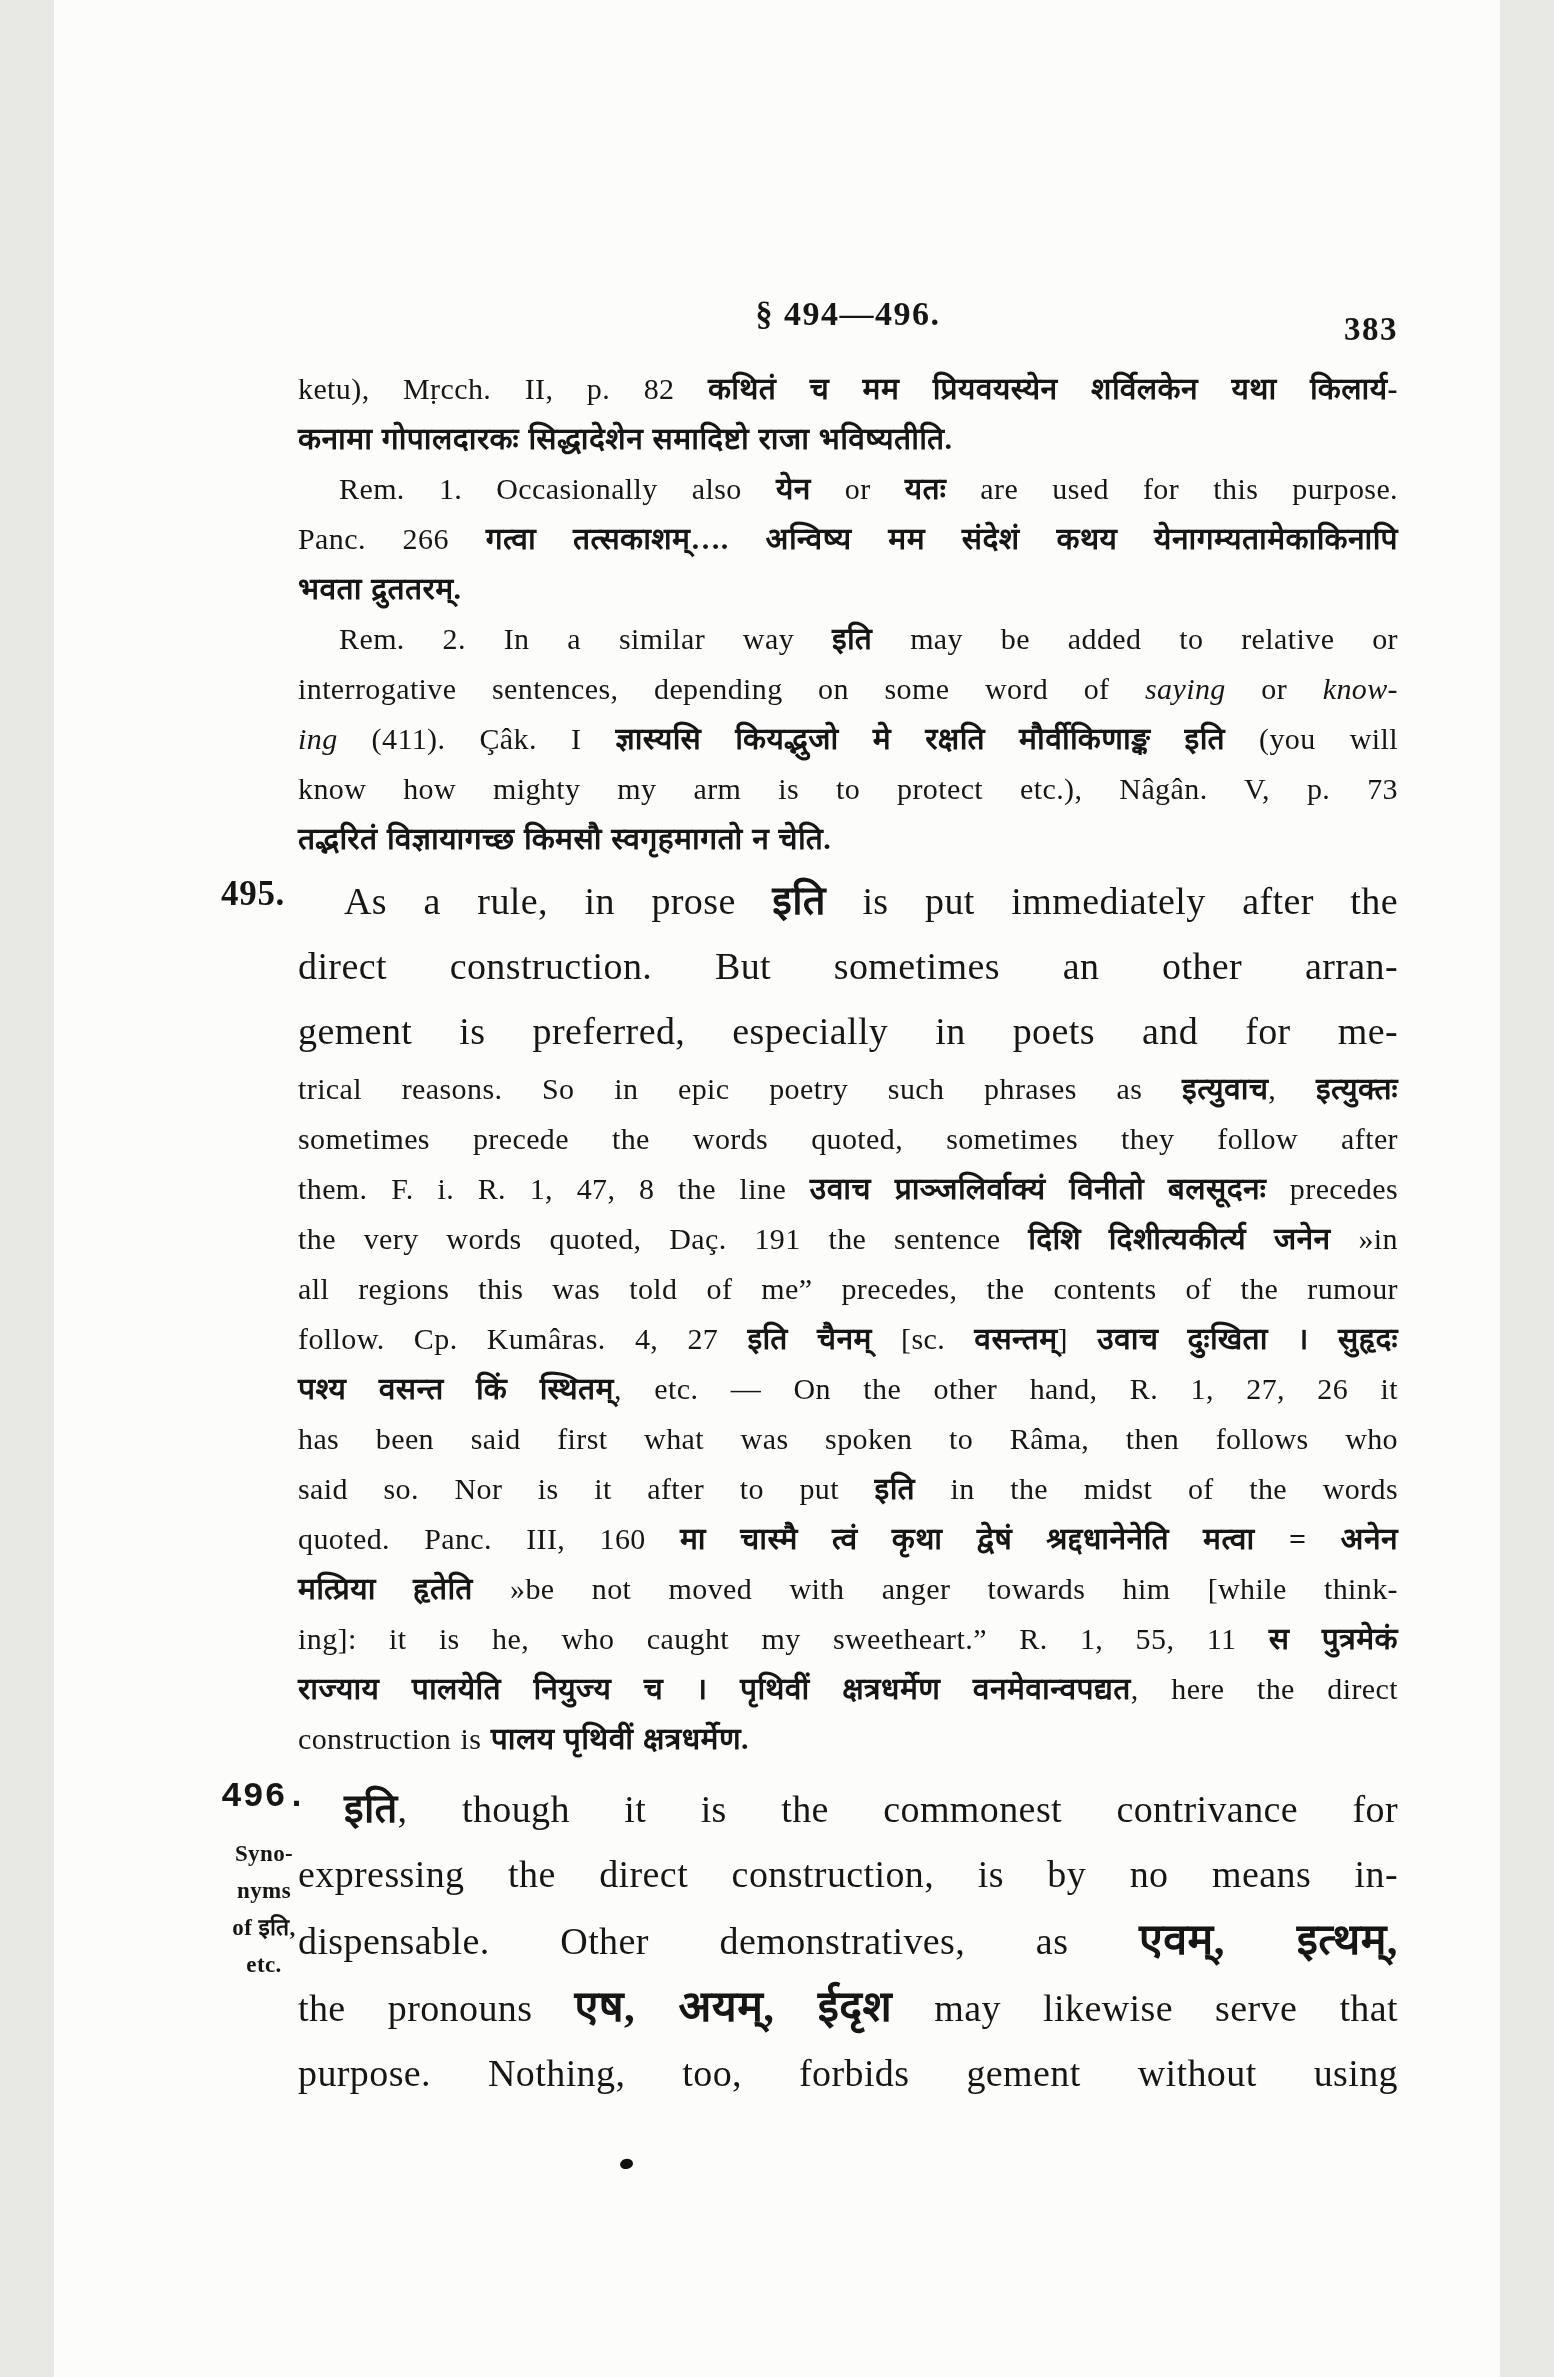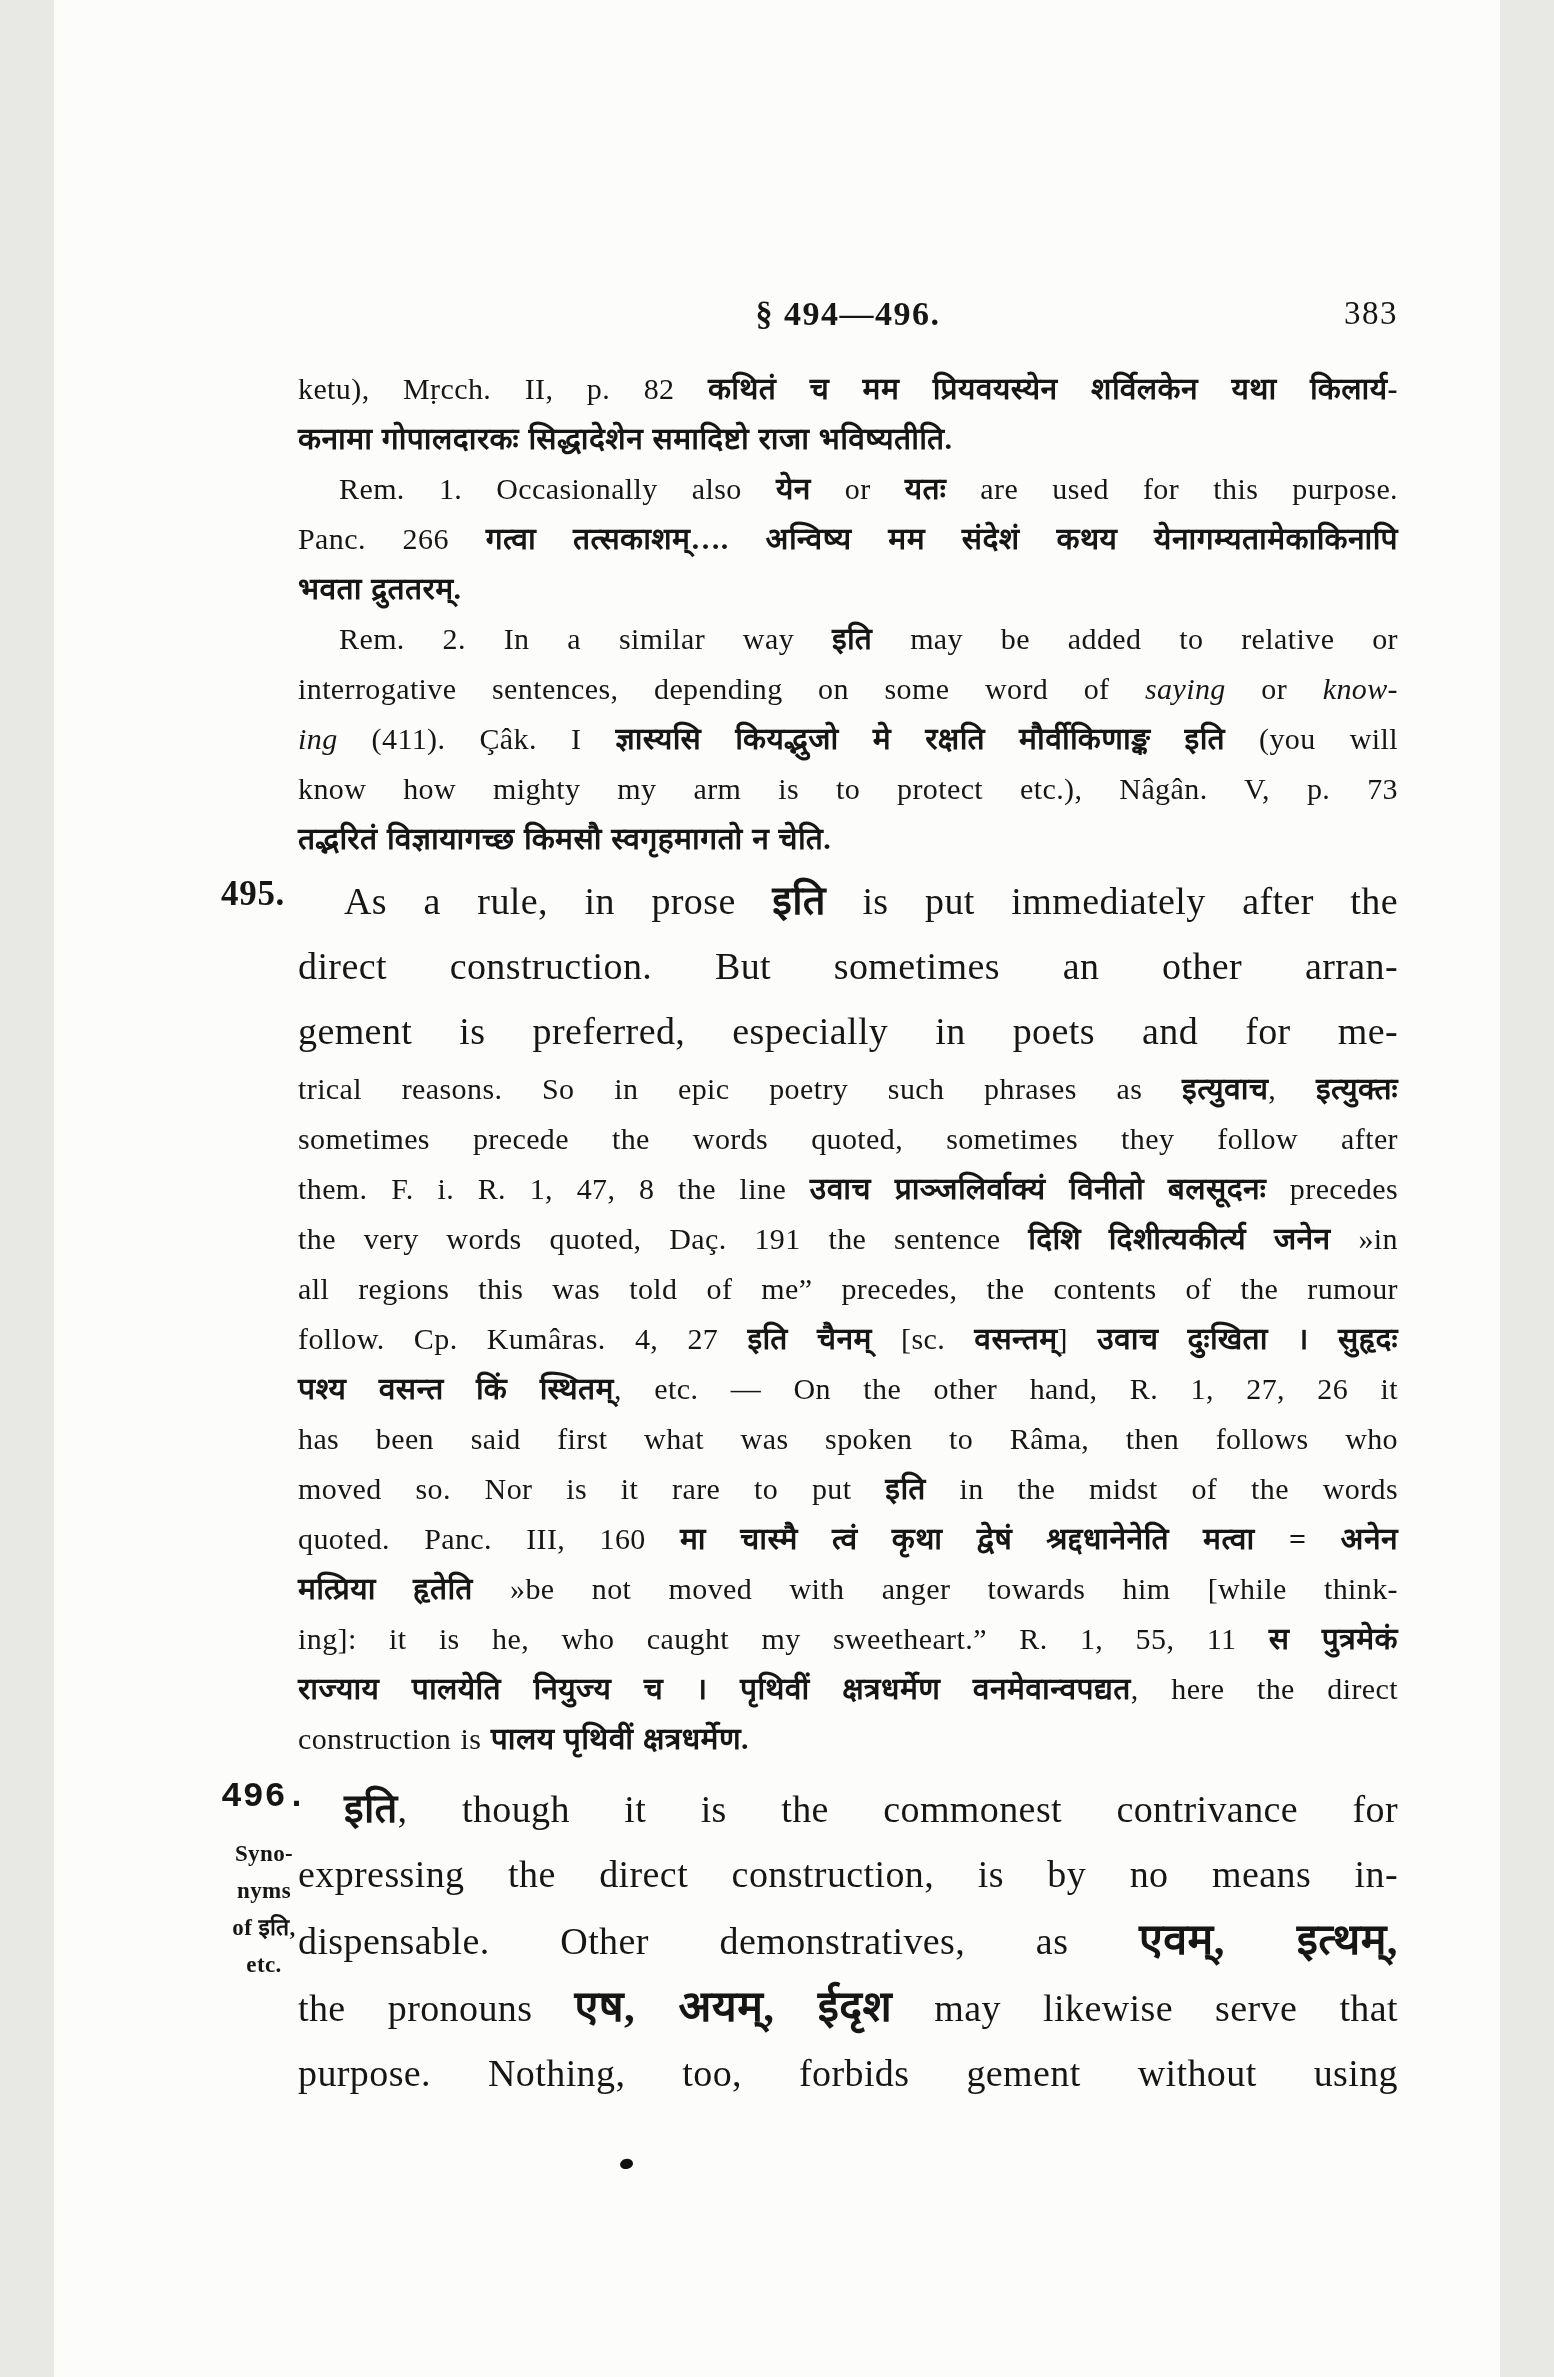--- a/index.html
+++ b/index.html
@@ -12,22 +12,22 @@
     font-family:"Liberation Serif", serif;
     overflow:hidden;
   }
   
   .header{position:absolute;top:295px;left:244px;width:1100px;height:44px;}
   .section-range{
     display:block;text-align:center;
     font-size:34px;font-weight:700;letter-spacing:1.5px;
   }
   .page-number{
-    position:absolute;right:0;top:0;
-    font-size:33px;font-weight:400;letter-spacing:1.5px;
+    position:absolute;right:0;top:16px;
+    font-size:33px;font-weight:700;letter-spacing:1.5px;
   }
   
   .text-block{position:absolute;left:244px;top:364px;width:1100px;}
   .line{
     text-align:justify;
     text-align-last:justify;
     letter-spacing:0.4px;
     word-spacing:1.5px;
   }
   .line.sm{font-size:30px;line-height:50px;}
@@ -101,21 +101,21 @@
       <div class="line lg"><span class="r-L">direct construction. But sometimes an other arran-</span></div>
       <div class="line lg"><span class="r-L">gement is preferred, especially in poets and for me-</span></div>
       <div class="line sm"><span class="r-L">trical reasons.</span><span class="r-l"> So in epic poetry such phrases as </span><span class="r-d">इत्युवाच</span><span class="r-l">, </span><span class="r-d">इत्युक्तः</span></div>
       <div class="line sm"><span class="r-l">sometimes precede the words quoted, sometimes they follow after</span></div>
       <div class="line sm"><span class="r-l">them. F. i. R. 1, 47, 8 the line </span><span class="r-d">उवाच प्राञ्जलिर्वाक्यं विनीतो बलसूदनः</span><span class="r-l"> precedes</span></div>
       <div class="line sm"><span class="r-l">the very words quoted, Daç. 191 the sentence </span><span class="r-d">दिशि दिशीत्यकीर्त्य जनेन</span><span class="r-l"> »in</span></div>
       <div class="line sm"><span class="r-l">all regions this was told of me” precedes, the contents of the rumour</span></div>
       <div class="line sm"><span class="r-l">follow. Cp. Kumâras. 4, 27 </span><span class="r-d">इति चैनम्</span><span class="r-l"> [sc. </span><span class="r-d">वसन्तम्</span><span class="r-l">] </span><span class="r-d">उवाच दुःखिता । सुहृदः</span></div>
       <div class="line sm"><span class="r-d">पश्य वसन्त किं स्थितम्</span><span class="r-l">, etc. — On the other hand, R. 1, 27, 26 it</span></div>
       <div class="line sm"><span class="r-l">has been said first what was spoken to Râma, then follows who</span></div>
-      <div class="line sm"><span class="r-l">moved so. Nor is it rare to put </span><span class="r-d">इति</span><span class="r-l"> in the midst of the words</span></div>
+      <div class="line sm"><span class="r-l">said so. Nor is it after to put </span><span class="r-d">इति</span><span class="r-l"> in the midst of the words</span></div>
       <div class="line sm"><span class="r-l">quoted. Panc. III, 160 </span><span class="r-d">मा चास्मै त्वं कृथा द्वेषं श्रद्दधानेनेति मत्वा = अनेन</span></div>
       <div class="line sm"><span class="r-d">मत्प्रिया हृतेति</span><span class="r-l"> »be not moved with anger towards him [while think-</span></div>
       <div class="line sm"><span class="r-l">ing]: it is he, who caught my sweetheart.” R. 1, 55, 11 </span><span class="r-d">स पुत्रमेकं</span></div>
       <div class="line sm"><span class="r-d">राज्याय पालयेति नियुज्य च । पृथिवीं क्षत्रधर्मेण वनमेवान्वपद्यत</span><span class="r-l">, here the direct</span></div>
       <div class="line sm end"><span class="r-l">construction is </span><span class="r-d">पालय पृथिवीं क्षत्रधर्मेण.</span></div>
       <div class="line lg sec mt2"><span class="r-D">इति</span><span class="r-L">, though it is the commonest contrivance for</span></div>
       <div class="line lg"><span class="r-L">expressing the direct construction, is by no means in-</span></div>
       <div class="line lg"><span class="r-L">dispensable. Other demonstratives, as </span><span class="r-B">एवम्, इत्थम्,</span></div>
       <div class="line lg"><span class="r-L">the pronouns </span><span class="r-B">एष, अयम्, ईदृश</span><span class="r-L"> may likewise serve that</span></div>
       <div class="line lg"><span class="r-L">purpose. Nothing, too, forbids gement without using</span></div>

